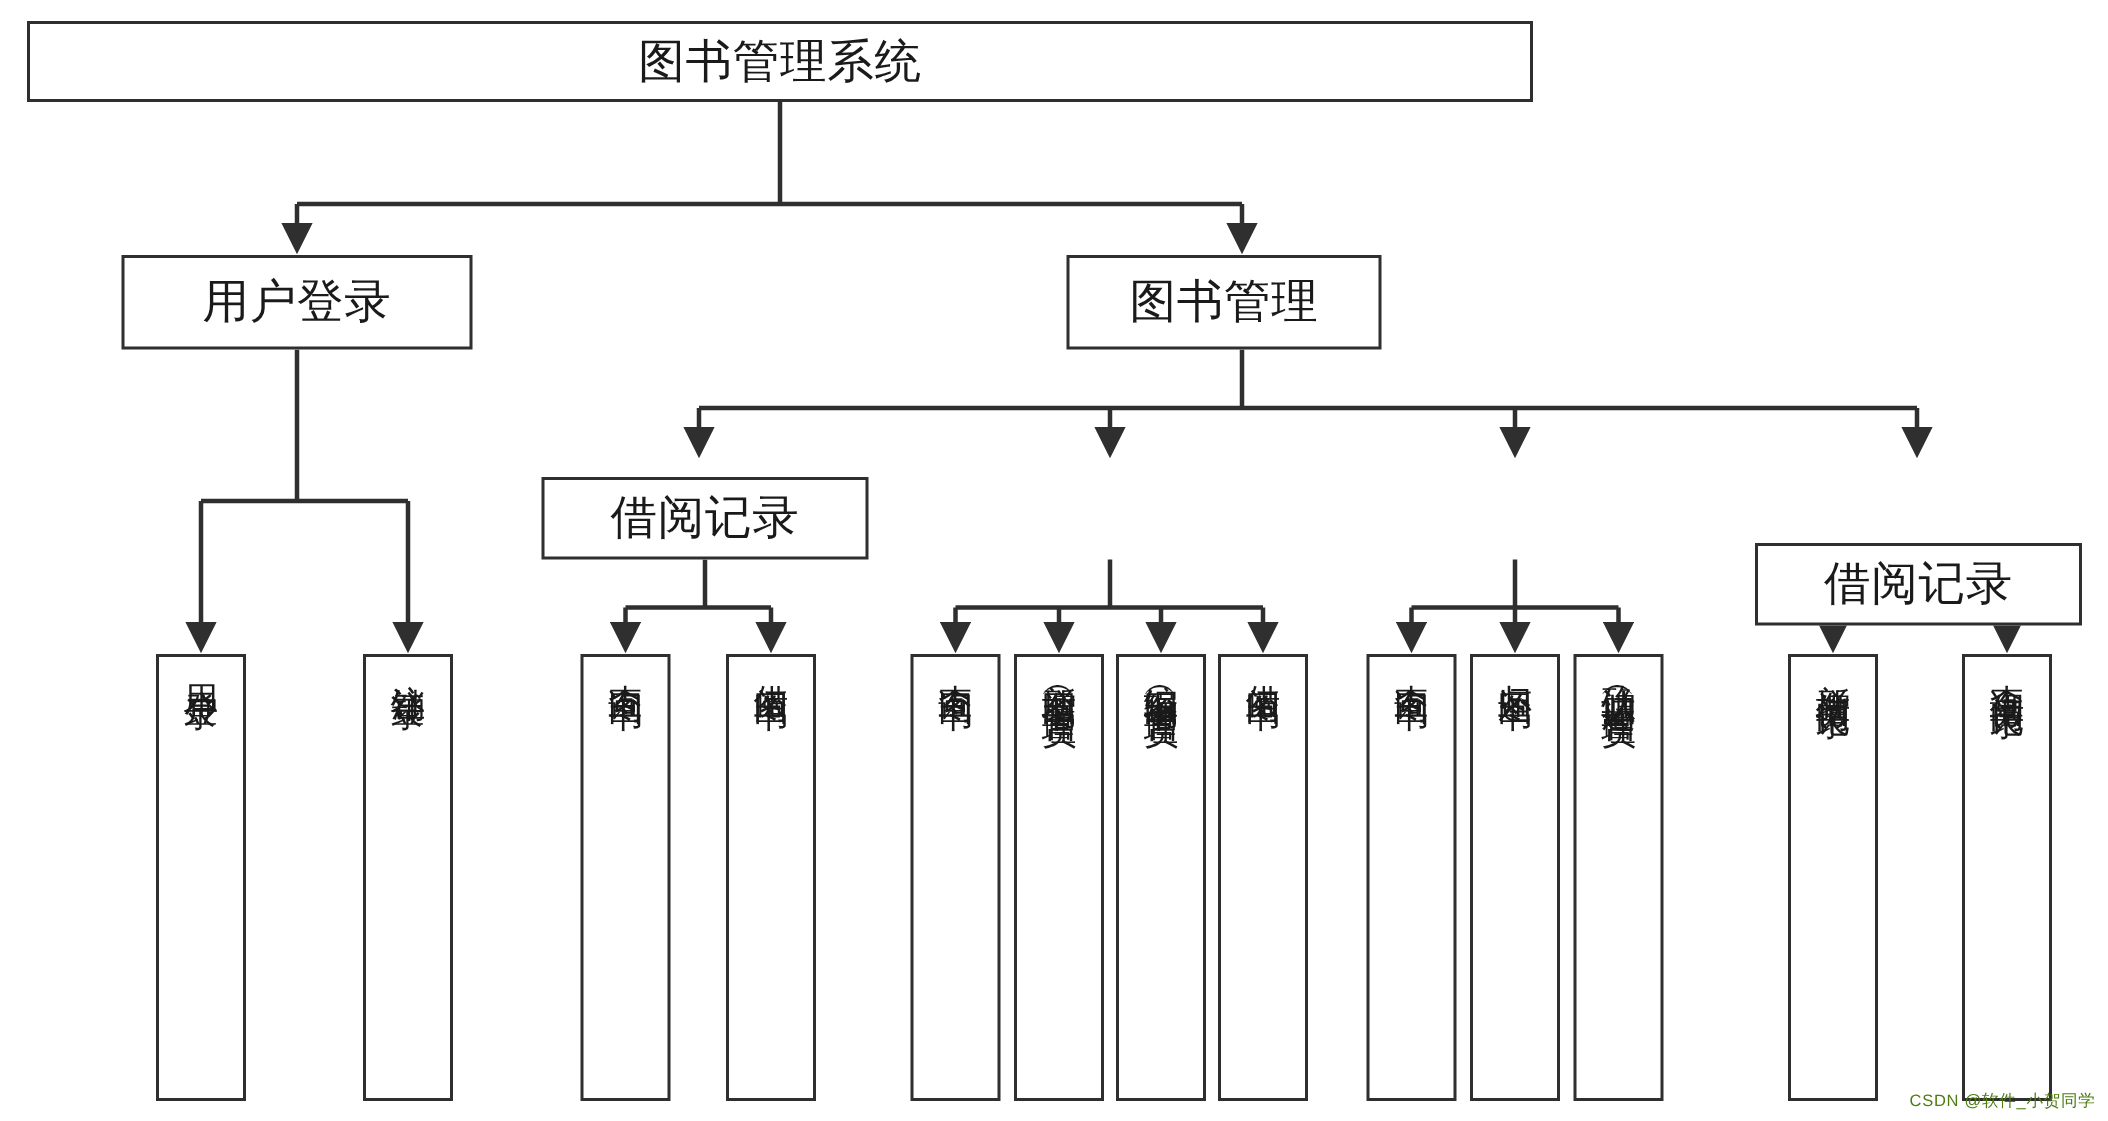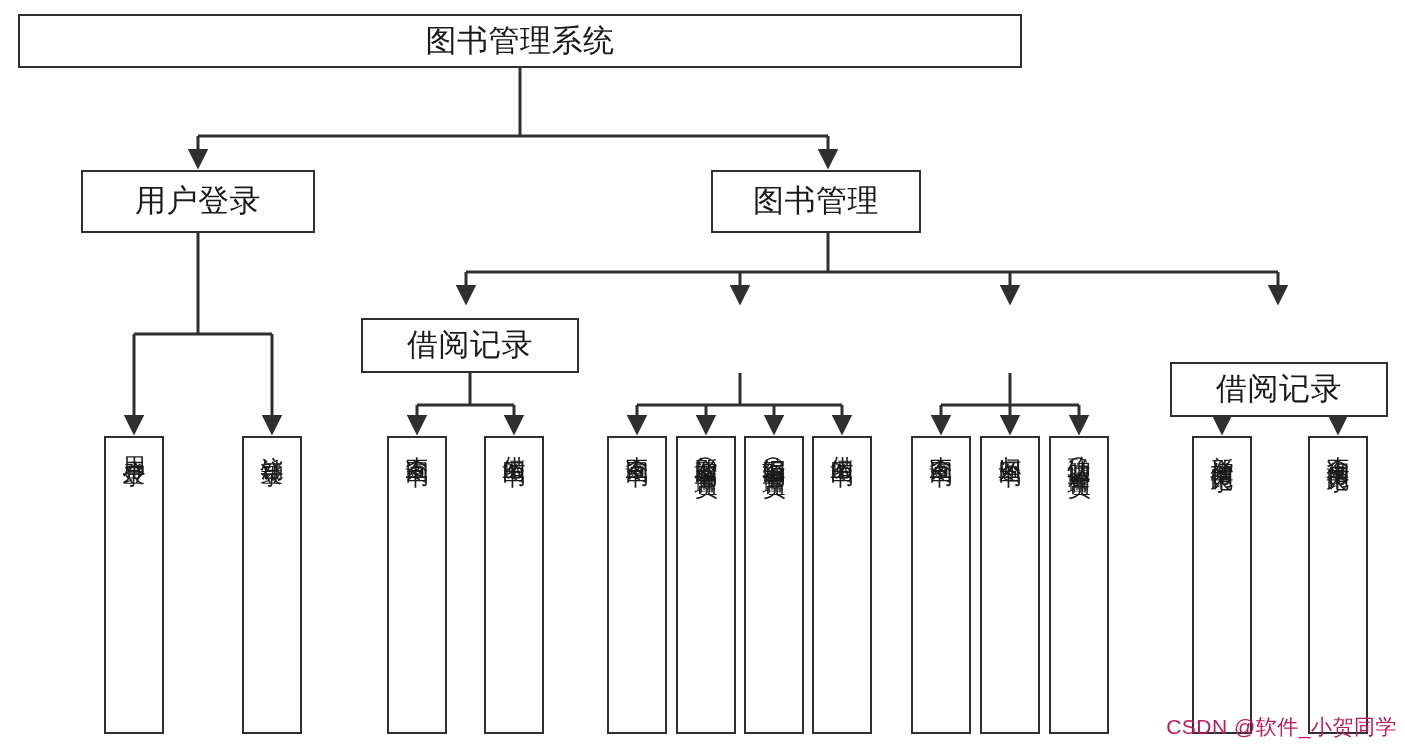--- a/index.html
+++ b/index.html
@@ -57,22 +57,22 @@
     text-orientation: upright;
     font-size: 23px;
     letter-spacing: 3px;
     line-height: 1;
     white-space: nowrap;
   }
   .watermark {
     position: absolute;
     right: 8px;
     bottom: 6px;
-    font-size: 21px;
-    color: #be185d;
+    font-size: 11px;
+    color: #4d7c0f;
     letter-spacing: 0.5px;
     z-index: 3;
     white-space: nowrap;
   }
 </style>
 </head>
 <body>
 
 <div id="diagram-root">
 

